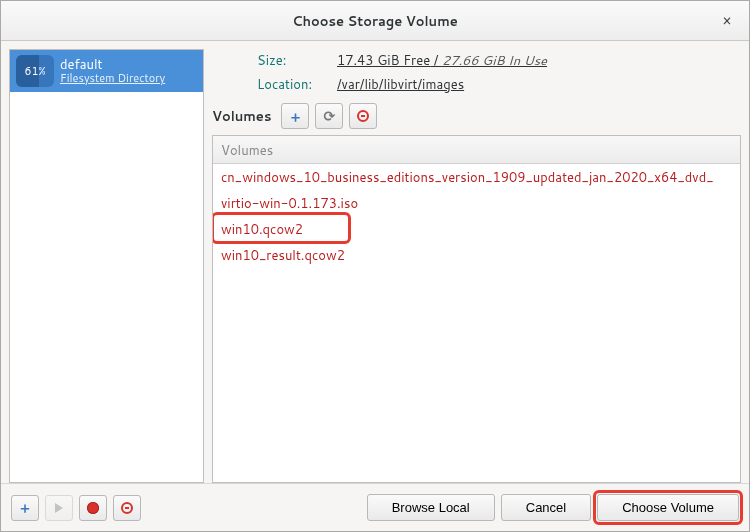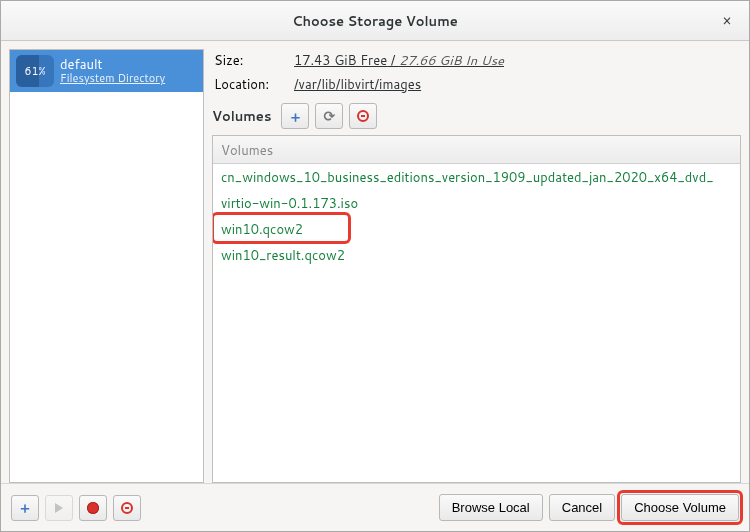--- a/index.html
+++ b/index.html
@@ -66,36 +66,36 @@
     width: 61%; background:#2a5f9e;
   }
   .pool-pct span { position: relative; z-index:1; }
   .pool-text { display:flex; flex-direction:column; line-height:1.2; }
   .pool-name { font-size: 13px; }
   .pool-sub  { font-size: 11px; color: #e8f0fa; text-decoration: underline; }
   .right {
     flex:1; display:flex; flex-direction:column; min-width:0;
   }
   .info-row { display:flex; margin: 2px 0 4px 2px; }
-  .info-label { width: 80px; color:#000000; }
+  .info-label { width: 80px; color:#0f766e;margin-left:43px; }
   .info-val { color:#2e3436;text-decoration:underline; }
   .info-val .inuse { font-style: italic; color:#555; }
   .vol-toolbar { display:flex; align-items:center; gap:6px; margin: 6px 0 6px 0; }
   .vol-toolbar .lbl { font-weight: bold; margin-right:4px; }
   .icon-btn {
     width: 28px; height:26px;
     border: 1px solid #b8b8b8;
     border-radius: 3px;
     background: linear-gradient(#fafafa,#e9e9e9);
     display:flex; align-items:center; justify-content:center;
     cursor:pointer;
   }
   .icon-btn.disabled { opacity:0.45; cursor:default; }
   .txt-btn {
-    padding: 5px 12px;
+    padding: 5px 24px;
     border: 1px solid #b8b8b8;
     border-radius: 3px;
     background: linear-gradient(#fafafa,#e9e9e9);
     cursor:pointer;
     font-size: 13px;
   }
   .vol-list {
     flex:1; border:1px solid #bfbfbf; background:#fff;
     overflow:hidden; display:flex; flex-direction:column;
     min-height:0;
@@ -103,21 +103,21 @@
   .vol-header {
     height: 28px; display:flex; align-items:center;
     padding: 0 8px;
     background: linear-gradient(#f7f7f7,#ececec);
     border-bottom: 1px solid #d0d0d0;
     color:#888;
   }
   .vol-body { flex:1; overflow:auto; }
   .vol-row {
     height: 26px; display:flex; align-items:center;
-    padding: 0 8px; color:#15803d; white-space:nowrap;
+    padding: 0 8px; color:#b91c1c; white-space:nowrap;
     cursor: default;
   }
   .vol-row.selected { background:#4a90d9; color:#fff; }
   .highlight-abs {
     position:absolute; pointer-events:none; z-index:10;
     border: 3px solid #e63b2e; border-radius: 6px;
   }
   .footer {
     height: 48px;
     border-top: 1px solid #d7d7d7;

